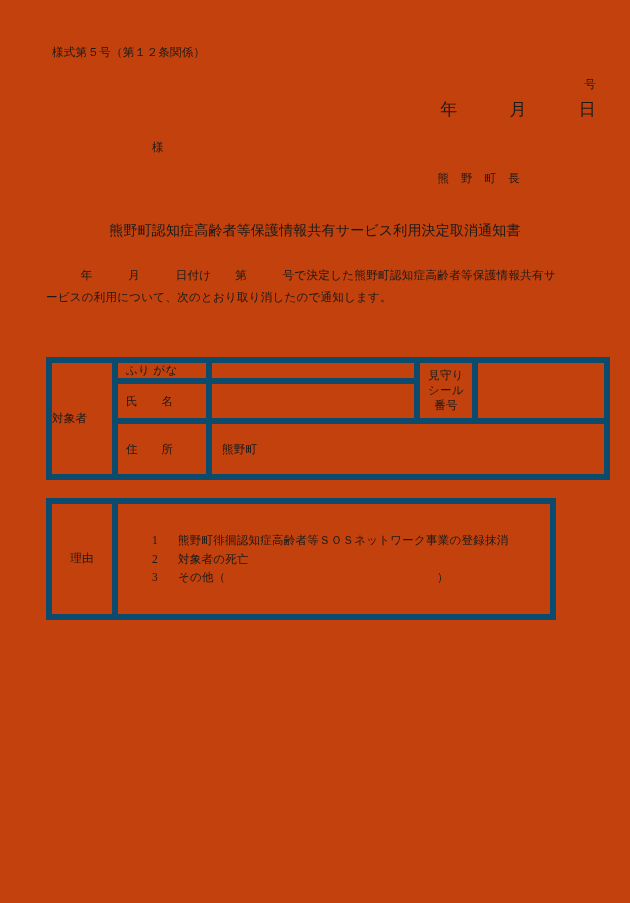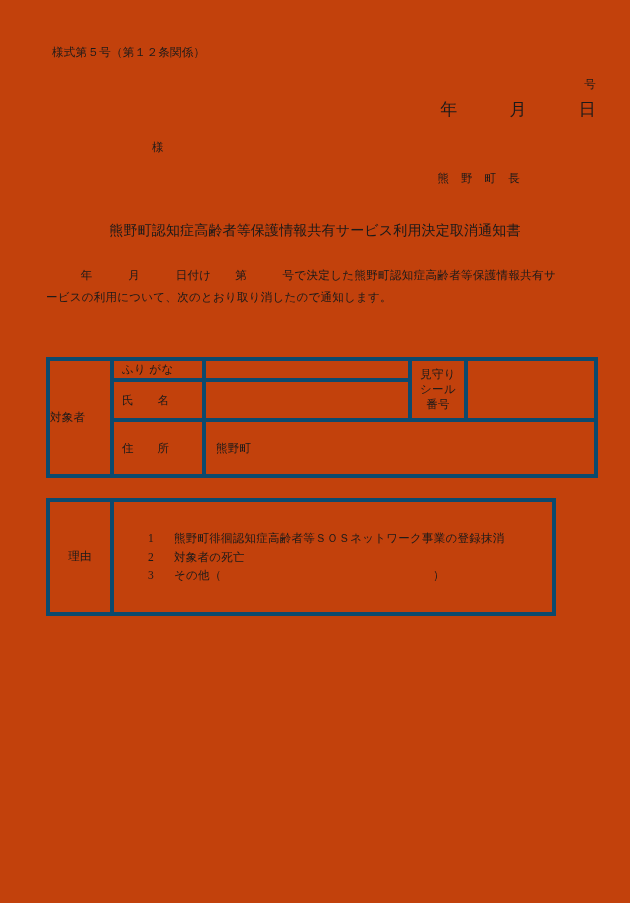--- a/index.html
+++ b/index.html
@@ -88,21 +88,21 @@
   .body-para .lead { padding-left: 23px; margin-top: 32px; }
 
   
   table.form-table {
     position: absolute;
     border-collapse: collapse;
     table-layout: fixed;
     font-size: 11.5px;
   }
   table.form-table td {
-    border: 4px solid #0c4a6e;
+    border: 6px solid #0c4a6e;
     padding: 0;
     vertical-align: middle;
     font-size: 11.5px;
     letter-spacing: 0.3px;
   }
 
   
   #subject-table {
     left: 46px;
     top: 357px;

